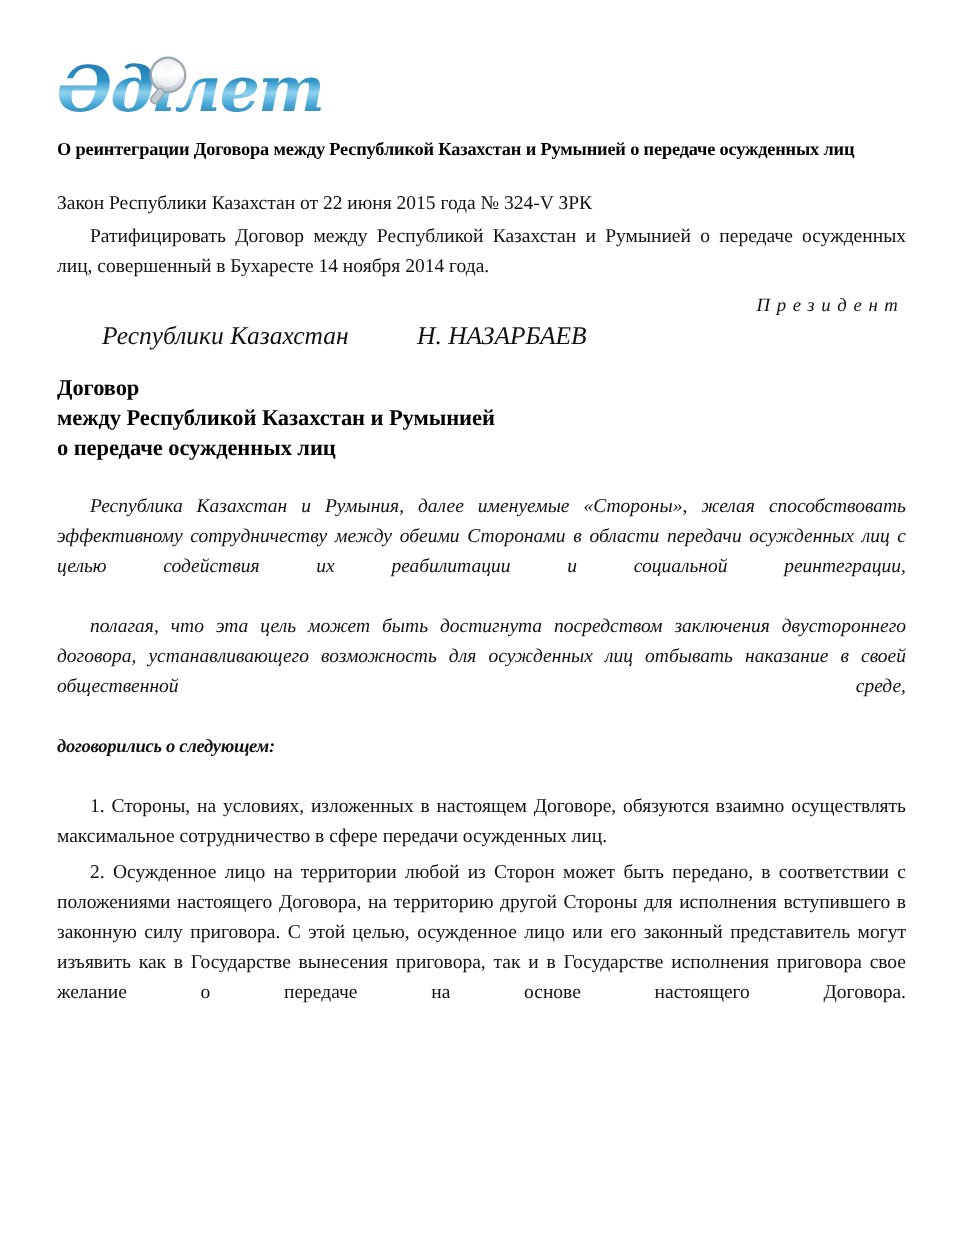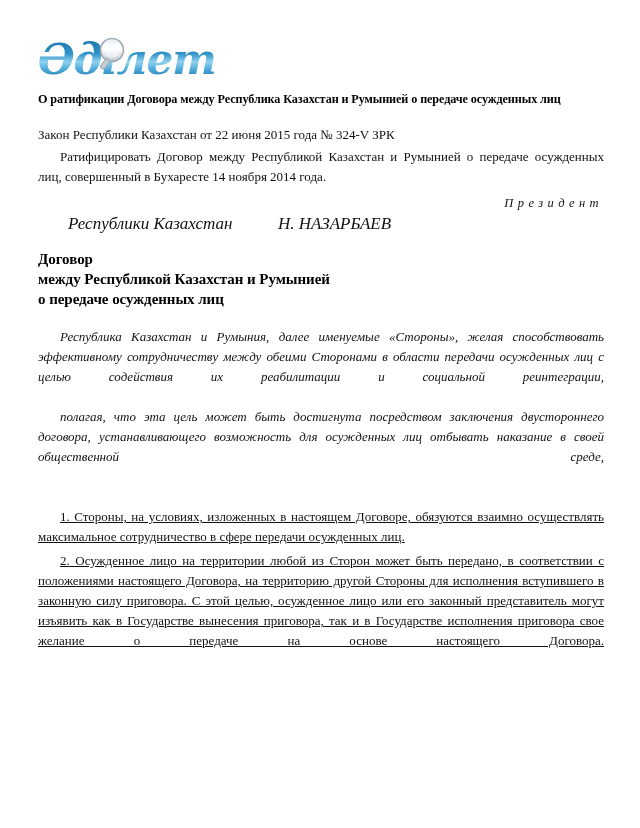--- a/index.html
+++ b/index.html
@@ -121,21 +121,21 @@
     font-weight: bold;
     font-size: 12.4px;
     line-height: 20px;
     letter-spacing: -0.2px;
     margin: 0 0 4px 0;
   }
 
   .preamble { margin-top: 10px; font-style: italic; }
   .preamble .para { margin-bottom: 0; }
 
-  .body-paras { margin-top: 10px; text-decoration: underline; }
+  .body-paras { margin-top: 10px; }
   .body-paras .para { margin-bottom: 4px; }
 
   .gap-s { height: 8px; }
 </style>
 </head>
 <body>
 
 <div class="page">
 
   <div class="logo-area">
@@ -160,21 +160,21 @@
       <g transform="translate(62,4)">
         <circle cx="12" cy="12" r="11.5" fill="url(#lgm)" stroke="#9aa7af" stroke-width="1.6" opacity="0.95"></circle>
         <circle cx="12" cy="12" r="8" fill="#ffffff" opacity="0.55"></circle>
         <rect x="2.5" y="20.5" width="5" height="11" rx="2" transform="rotate(38 5 26)" fill="#c3ccd2" stroke="#9aa7af" stroke-width="1"></rect>
       </g>
     </svg>
   </div>
 
   <div class="doc">
 
-    <h1 class="doc-title">О ратификации Договора между Республика Казахстан и Румынией о передаче осужденных лиц</h1>
+    <h1 class="doc-title">О реинтеграции Договора между Республикой Казахстан и Румынией о передаче осужденных лиц</h1>
 
     <p class="law-line">Закон Республики Казахстан от 22 июня 2015 года № 324-V ЗРК</p>
 
     <p class="para indent">Ратифицировать Договор между Республикой Казахстан и Румынией о передаче осужденных лиц, совершенный в Бухаресте 14 ноября 2014 года.</p>
 
     <div class="sig-block">
       <div class="sig-president">Президент</div>
       <div class="sig-row">
         <span class="sig-org">Республики Казахстан</span>
         <span class="sig-name">Н. НАЗАРБАЕВ</span>
@@ -184,20 +184,21 @@
     <div class="heading-block">
       <div class="heading-line">Договор</div>
       <div class="heading-line">между Республикой Казахстан и Румынией</div>
       <div class="heading-line">о передаче осужденных лиц</div>
     </div>
 
     <div class="preamble">
       <div class="gap-s"></div>
       <p class="para indent stretch-last">Республика Казахстан и Румыния, далее именуемые «Стороны», желая способствовать эффективному сотрудничеству между обеими Сторонами в области передачи осужденных лиц с целью содействия их реабилитации и социальной реинтеграции,</p>
       <p class="para indent stretch-last">полагая, что эта цель может быть достигнута посредством заключения двустороннего договора, устанавливающего возможность для осужденных лиц отбывать наказание в своей общественной среде,</p>
+      <p class="agreed-line">договорились о следующем:</p>
     </div>
 
     <div class="article-block">
     </div>
 
     <div class="body-paras">
       <p class="para indent">1. Стороны, на условиях, изложенных в настоящем Договоре, обязуются взаимно осуществлять максимальное сотрудничество в сфере передачи осужденных лиц.</p>
       <p class="para indent stretch-last">2. Осужденное лицо на территории любой из Сторон может быть передано, в соответствии с положениями настоящего Договора, на территорию другой Стороны для исполнения вступившего в законную силу приговора. С этой целью, осужденное лицо или его законный представитель могут изъявить как в Государстве вынесения приговора, так и в Государстве исполнения приговора свое желание о передаче на основе настоящего Договора.</p>
     </div>
 

